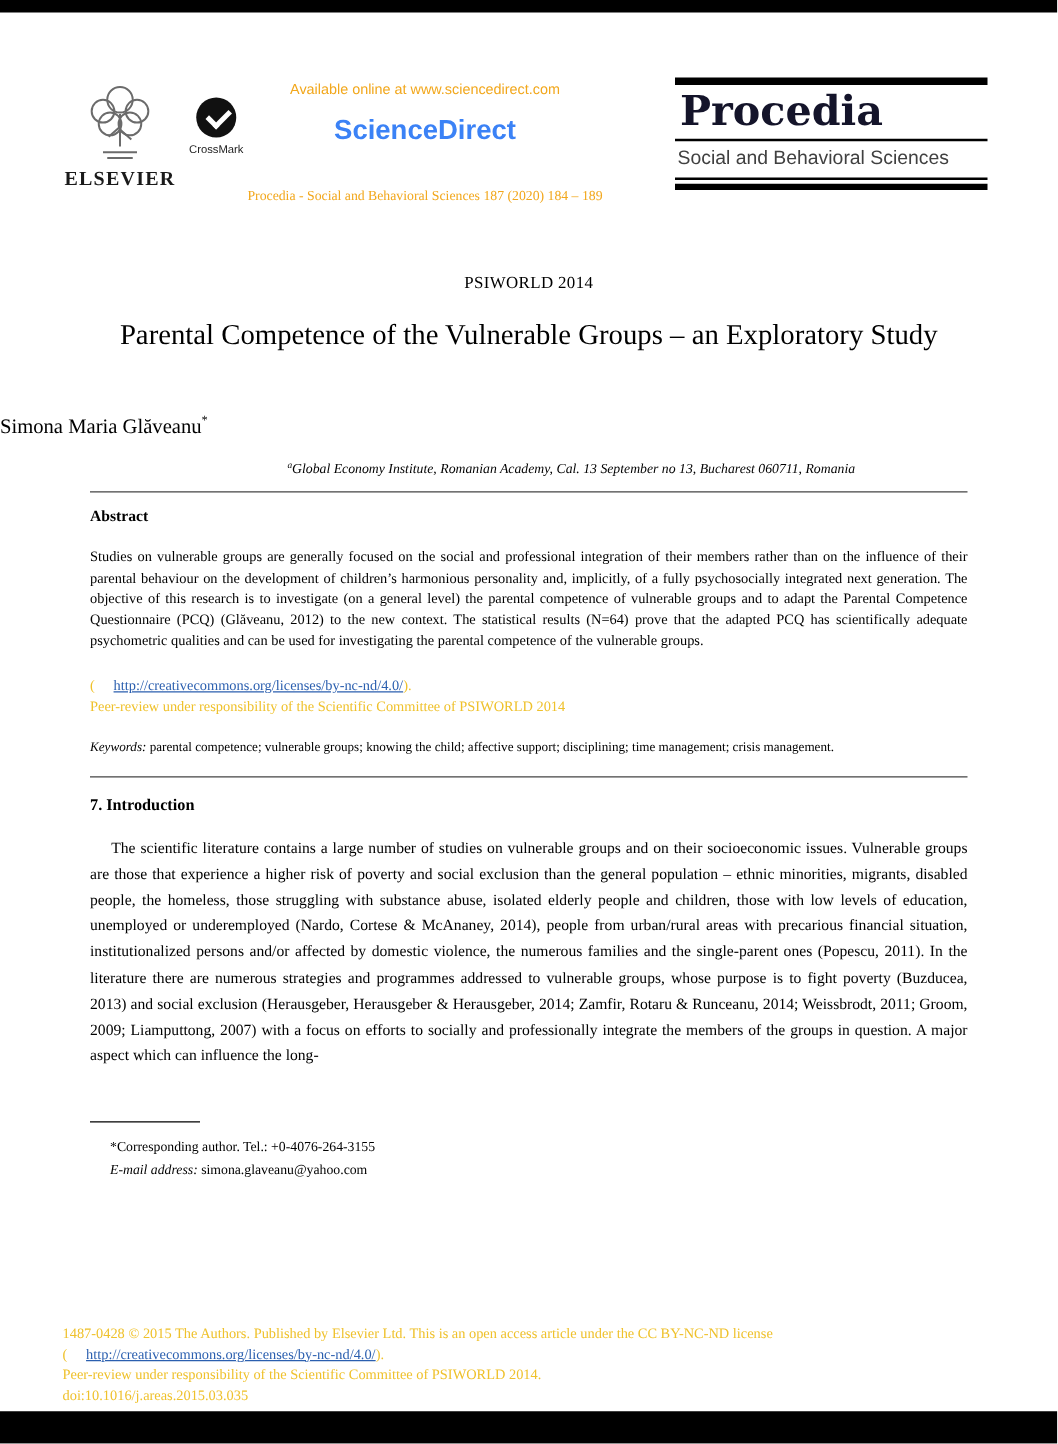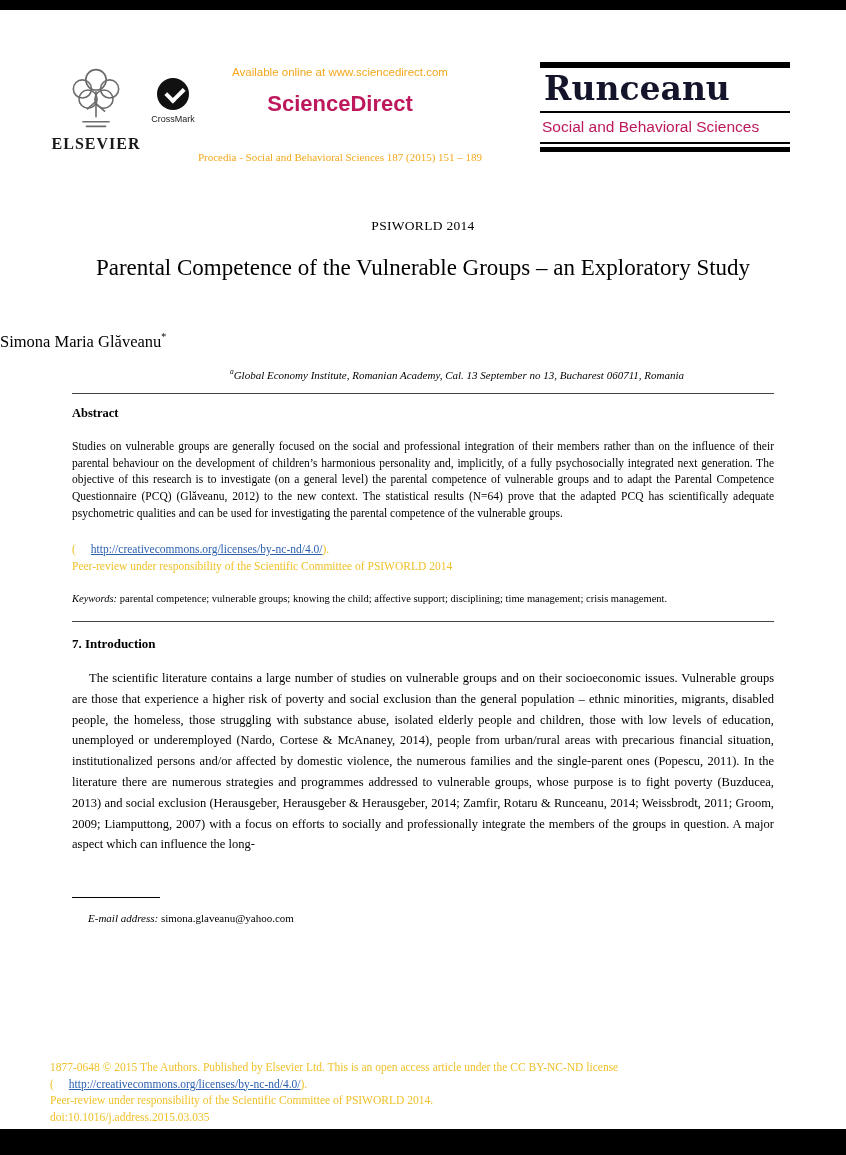--- a/index.html
+++ b/index.html
@@ -24,30 +24,30 @@
   .crossmark { position:absolute; left:150px; top:78px; width:46px; text-align:center; }
   .cm-circle { position:relative; width:32px; height:32px; border-radius:50%; background:#111; margin:0 auto; }
   .cm-circle::after {
     content:""; position:absolute; left:9px; top:9px; width:14px; height:8px;
     border-left:4px solid #fff; border-bottom:4px solid #fff; transform:rotate(-45deg);
   }
   .cm-text { font-family:"Liberation Sans", sans-serif; font-size:9px; color:#222; margin-top:4px; }
 
   .head-center { position:absolute; left:205px; top:66px; width:270px; text-align:center; }
   .avail { font-family:"Liberation Sans", sans-serif; font-size:11.5px; color:#F2A71B; }
-  .sd { margin-top:13px; font-family:"Liberation Sans", sans-serif; font-weight:bold; font-size:22px; color:#be185d; }
+  .sd { margin-top:13px; font-family:"Liberation Sans", sans-serif; font-weight:bold; font-size:22px; color:#3b82f6; }
 
   .citation { position:absolute; top:151px; left:140px; width:400px; text-align:center;
     font-size:11px; color:#F2A71B; }
 
   .procedia { position:absolute; left:540px; top:62px; width:250px; }
   .p-bar-thick { height:6px; background:#000; }
   .p-title { font-family:"DejaVu Serif", serif; font-weight:bold; font-size:33px; color:#14142A; padding:1px 4px 3px 4px; }
   .p-thin { height:2px; background:#000; }
-  .p-sub { font-family:"Liberation Sans", sans-serif; font-size:15.5px; color:#be185d; padding:5px 2px 6px 2px; }
+  .p-sub { font-family:"Liberation Sans", sans-serif; font-size:15.5px; color:#404040; padding:5px 2px 6px 2px; }
   .p-thin2 { height:2px; background:#000; margin-bottom:3px; }
   .p-bar-bottom { height:5px; background:#000; }
 
   
   .conference { position:absolute; top:218px; left:0; width:100%; text-align:center; font-size:13.5px; letter-spacing:0.3px; }
   .title { position:absolute; top:252px; left:80px; right:80px; text-align:center; font-size:23px; line-height:31px; }
   .author { position:absolute; top:331px; left:0; width:100%; font-size:16.5px; }
   .author sup { font-size:10px; }
   .affiliation { position:absolute; top:367px; left:0; width:100%; text-align:center; font-style:italic; font-size:11px;padding-left:34px; }
   .affiliation sup { font-size:7.5px; }
@@ -104,25 +104,25 @@
   <div class="crossmark">
     <div class="cm-circle"></div>
     <div class="cm-text">CrossMark</div>
   </div>
 
   <div class="head-center">
     <div class="avail">Available online at www.sciencedirect.com</div>
     <div class="sd">ScienceDirect</div>
   </div>
 
-  <div class="citation">Procedia - Social and Behavioral Sciences 187 (2015) 151 – 189</div>
+  <div class="citation">Procedia - Social and Behavioral Sciences 187 (2020) 184 – 189</div>
 
   <div class="procedia">
     <div class="p-bar-thick"></div>
-    <div class="p-title">Runceanu</div>
+    <div class="p-title">Procedia</div>
     <div class="p-thin"></div>
     <div class="p-sub">Social and Behavioral Sciences</div>
     <div class="p-thin2"></div>
     <div class="p-bar-bottom"></div>
   </div>
 
   <div class="conference">PSIWORLD 2014</div>
 
   <div class="title">Parental Competence of the Vulnerable Groups – an Exploratory Study</div>
 
@@ -148,25 +148,26 @@
     <span class="kw-label">Keywords:</span><span> parental competence; vulnerable groups; knowing the child; affective support; disciplining; time management; crisis management.</span>
   </div>
 
   <div class="rule r2"></div>
 
   <div class="intro-heading">7. Introduction</div>
   <div class="intro-body">The scientific literature contains a large number of studies on vulnerable groups and on their socioeconomic issues. Vulnerable groups are those that experience a higher risk of poverty and social exclusion than the general population – ethnic minorities, migrants, disabled people, the homeless, those struggling with substance abuse, isolated elderly people and children, those with low levels of education, unemployed or underemployed (Nardo, Cortese &amp; McAnaney, 2014), people from urban/rural areas with precarious financial situation, institutionalized persons and/or affected by domestic violence, the numerous families and the single-parent ones (Popescu, 2011). In the literature there are numerous strategies and programmes addressed to vulnerable groups, whose purpose is to fight poverty (Buzducea, 2013) and social exclusion (Herausgeber, Herausgeber &amp; Herausgeber, 2014; Zamfir, Rotaru &amp; Runceanu, 2014; Weissbrodt, 2011; Groom, 2009; Liamputtong, 2007) with a focus on efforts to socially and professionally integrate the members of the groups in question. A major aspect which can influence the long-</div>
 
   <div class="fn-rule"></div>
   <div class="footnote">
+    <div class="fn-line">*Corresponding author. Tel.: +0-4076-264-3155</div>
     <div class="fn-line"><span class="em-label">E-mail address:</span><span> simona.glaveanu@yahoo.com</span></div>
   </div>
 
   <div class="footer-block">
-    <div>1877-0648 © 2015 The Authors. Published by Elsevier Ltd. This is an open access article under the CC BY-NC-ND license</div>
+    <div>1487-0428 © 2015 The Authors. Published by Elsevier Ltd. This is an open access article under the CC BY-NC-ND license</div>
     <div><span>(</span><a class="link">http://creativecommons.org/licenses/by-nc-nd/4.0/</a><span>).</span></div>
     <div>Peer-review under responsibility of the Scientific Committee of PSIWORLD 2014.</div>
-    <div>doi:10.1016/j.address.2015.03.035</div>
+    <div>doi:10.1016/j.areas.2015.03.035</div>
   </div>
 
   <div class="edge-bar bottom"></div>
 
 </div>
 
 </body></html>

